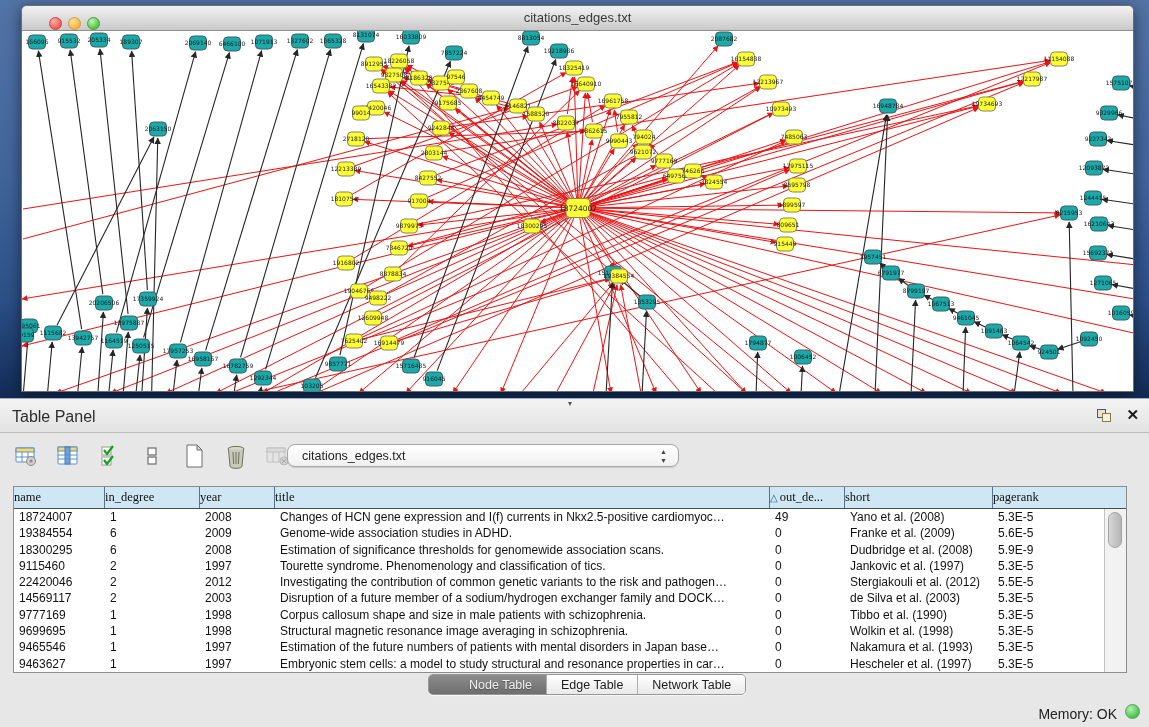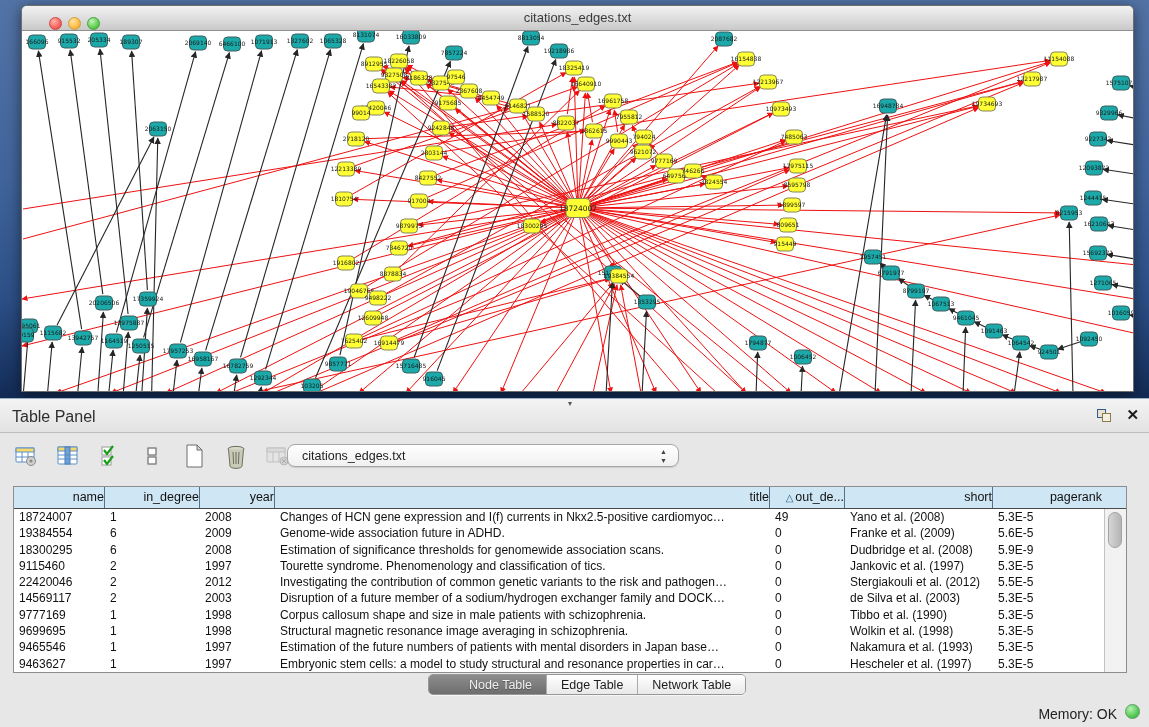--- a/index.html
+++ b/index.html
@@ -47,22 +47,22 @@
   .combo { position:absolute; left:287px; top:2px; width:392px; height:23px;
     background:linear-gradient(180deg,#ffffff,#f0f0f0); border:1px solid #a6a6a6;
     border-radius:8px; box-shadow:inset 0 1px 1px rgba(255,255,255,.8), 0 1px 1px rgba(0,0,0,.12); }
   .combo .val { position:absolute; left:14px; top:4px; font-size:12.5px; color:#222; }
   .combo .arrows { position:absolute; right:11px; top:2px; font-size:7px; color:#444; line-height:9px; text-align:center; }
 
   
   .tbl { position:absolute; left:13px; top:52px; width:1114px; height:187px;
     background:#fff; border:1px solid #8d8d8d; }
   .thead { display:flex; height:22px; background:#cfe7f5; border-bottom:1px solid #4a4a4a; }
-  .th { font-size:12.5px; color:#111; text-align:right; line-height:21px;
-    border-right:1px solid #56718a; overflow:hidden; white-space:nowrap; }
+  .th { font-size:12.5px; color:#111; text-align:left; line-height:21px;
+    border-right:1px solid #56718a; overflow:hidden; white-space:nowrap;font-family:Liberation Serif, serif; }
   .th:last-child { border-right:none; }
   .sort-tri { font-size:10px; color:#1f5e7e; margin-right:2px; }
   .tbody { position:relative; }
   .trow { display:flex; height:16.3px; }
   .td { font-size:12px; color:#111; line-height:16px; padding-left:5px;
     overflow:hidden; white-space:nowrap; }
   .c0{width:91px;} .c1{width:95px;} .c2{width:75px;} .c3{width:495px;}
   .c4{width:75px;} .c5{width:148px;} .c6{width:109px;}
   .vscroll { position:absolute; right:0; top:22px; width:22px; height:163px;
     background:#f2f2f2; border-left:1px solid #c2c2c2; }
@@ -623,21 +623,21 @@
           <div class="td c2">2008</div>
           <div class="td c3">Changes of HCN gene expression and I(f) currents in Nkx2.5-positive cardiomyoc…</div>
           <div class="td c4">49</div>
           <div class="td c5">Yano et al. (2008)</div>
           <div class="td c6">5.3E-5</div>
         </div>
         <div class="trow">
           <div class="td c0">19384554</div>
           <div class="td c1">6</div>
           <div class="td c2">2009</div>
-          <div class="td c3">Genome-wide association future in ADHD.</div>
+          <div class="td c3">Genome-wide association studies in ADHD.</div>
           <div class="td c4">0</div>
           <div class="td c5">Franke et al. (2009)</div>
           <div class="td c6">5.6E-5</div>
         </div>
         <div class="trow">
           <div class="td c0">18300295</div>
           <div class="td c1">6</div>
           <div class="td c2">2008</div>
           <div class="td c3">Estimation of significance thresholds for genomewide association scans.</div>
           <div class="td c4">0</div>

